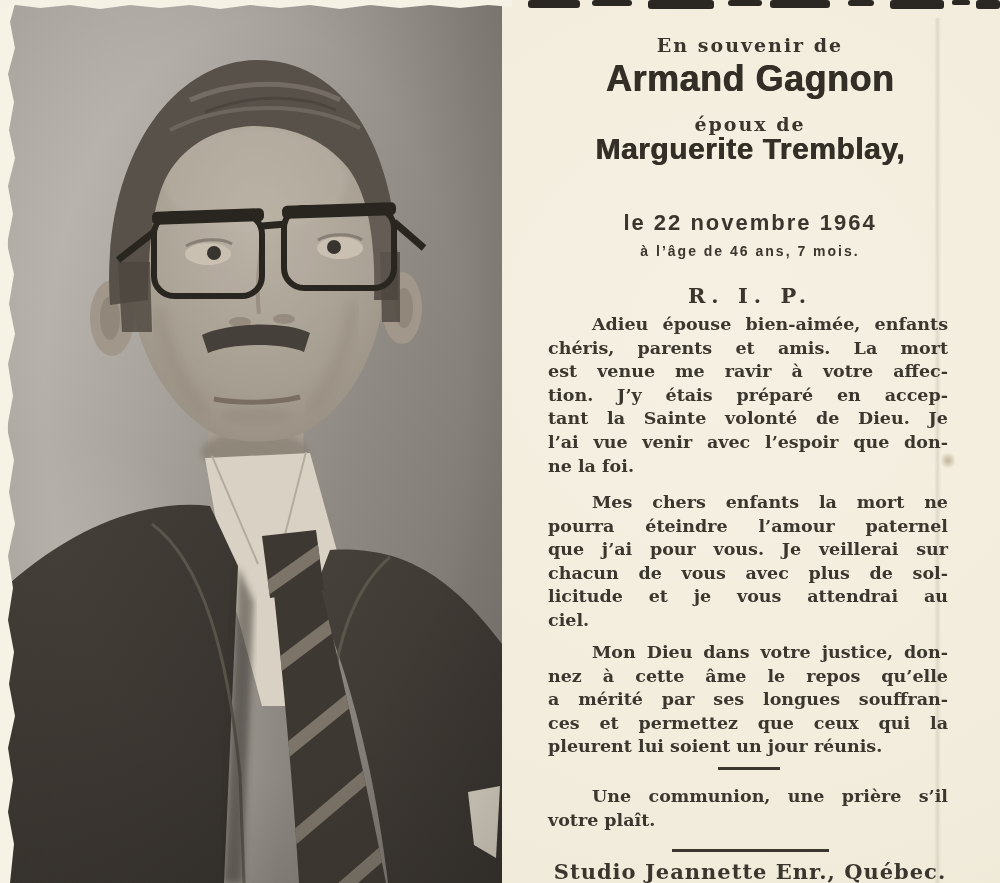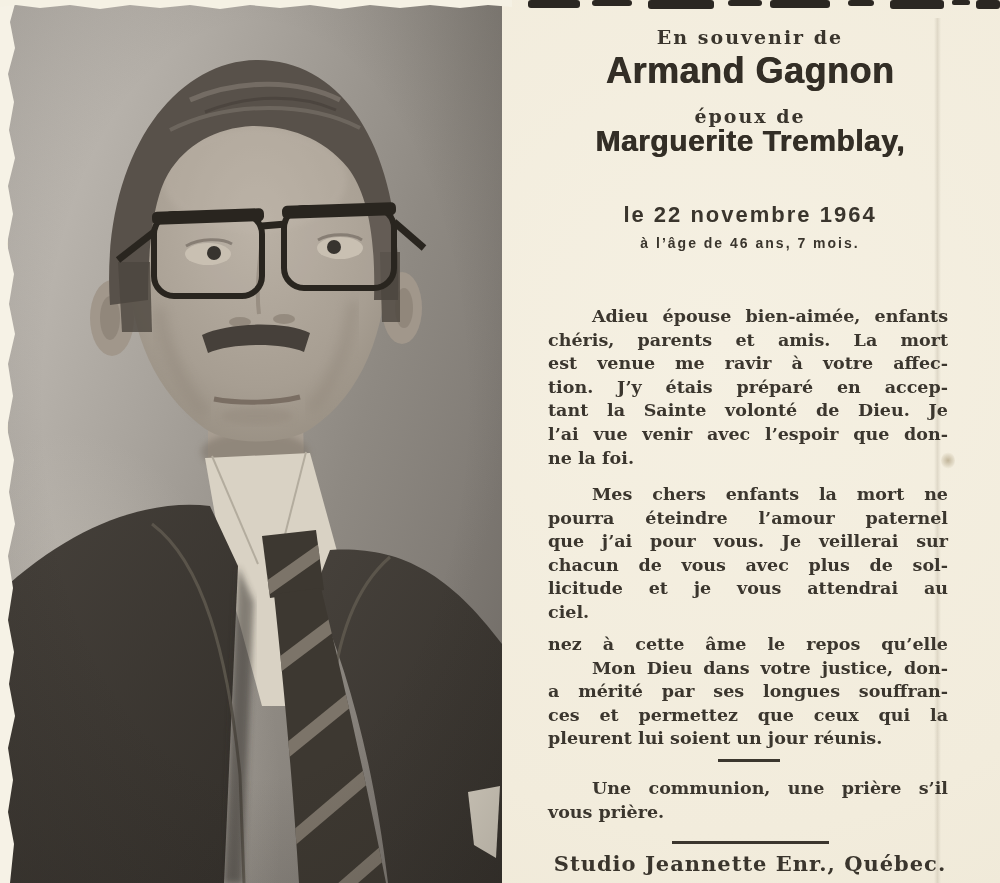--- a/index.html
+++ b/index.html
@@ -39,21 +39,21 @@
     left: 941px; top: 452px;
     width: 14px; height: 17px;
     border-radius: 50%;
     background: radial-gradient(circle, rgba(152,134,96,0.55), rgba(152,134,96,0.0) 75%);
     filter: blur(0.5px);
   }
 
   
   .panel {
     position: absolute;
-    left: 530px; top: 0;
+    left: 530px; top: 8px;
     width: 440px; height: 789px;
   }
   .panel .abs { position: absolute; left: 0; width: 100%; text-align: center; }
 
   .serif-b { font-family: "DejaVu Serif", serif; font-weight: 700; }
   .sans-b  { font-family: "Liberation Sans", sans-serif; font-weight: 700; }
   .blackletter {
     font-family: Liberation Sans, sans-serif;
     font-weight: 700;
     letter-spacing: 0.5px;
@@ -255,20 +255,21 @@
   <div class="stain"></div>
 
   <div class="panel">
 
     <div class="abs serif-b t-souvenir">En souvenir de</div>
     <div class="abs blackletter t-name">Armand Gagnon</div>
     <div class="abs serif-b t-epoux">époux de</div>
     <div class="abs blackletter t-spouse">Marguerite Tremblay,</div>
     <div class="abs sans-b t-date">le 22 novembre 1964</div>
     <div class="abs sans-b t-age">à l’âge de 46 ans, 7 mois.</div>
+    <div class="abs serif-b t-rip">R. I. P.</div>
 
     <div class="body-block p1">
       <div class="bline first">Adieu épouse bien-aimée, enfants</div>
       <div class="bline">chéris, parents et amis. La mort</div>
       <div class="bline">est venue me ravir à votre affec-</div>
       <div class="bline">tion. J’y étais préparé en accep-</div>
       <div class="bline">tant la Sainte volonté de Dieu. Je</div>
       <div class="bline">l’ai vue venir avec l’espoir que don-</div>
       <div class="bline last">ne la foi.</div>
     </div>
@@ -276,32 +277,32 @@
     <div class="body-block p2">
       <div class="bline first">Mes chers enfants la mort ne</div>
       <div class="bline">pourra éteindre l’amour paternel</div>
       <div class="bline">que j’ai pour vous. Je veillerai sur</div>
       <div class="bline">chacun de vous avec plus de sol-</div>
       <div class="bline">licitude et je vous attendrai au</div>
       <div class="bline last">ciel.</div>
     </div>
 
     <div class="body-block p3">
+      <div class="bline first">Mon Dieu dans votre justice, don-</div>
       <div class="bline">nez à cette âme le repos qu’elle</div>
-      <div class="bline first">Mon Dieu dans votre justice, don-</div>
       <div class="bline">a mérité par ses longues souffran-</div>
       <div class="bline">ces et permettez que ceux qui la</div>
       <div class="bline last">pleurent lui soient un jour réunis.</div>
     </div>
 
     <div class="divider div1"></div>
 
     <div class="body-block p4">
       <div class="bline first">Une communion, une prière s’il</div>
-      <div class="bline last">vous prière.</div>
+      <div class="bline last">votre plaît.</div>
     </div>
 
     <div class="divider div2"></div>
 
     <div class="abs serif-b t-studio">Studio Jeannette Enr., Québec.</div>
   </div>
 
 </div>
 
 </body></html>

